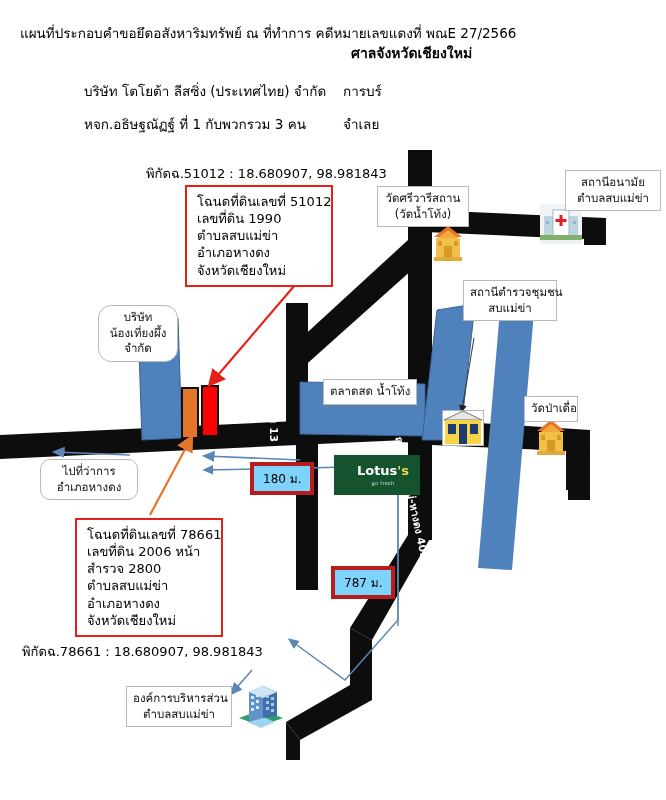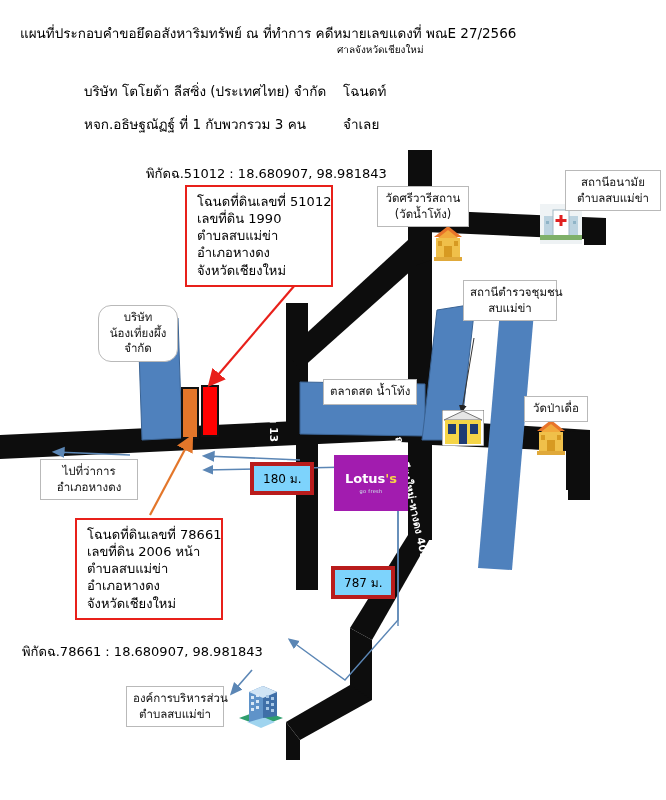--- a/index.html
+++ b/index.html
@@ -6,21 +6,21 @@
   body{
     width:666px;height:800px;
     background:#ffffff;
     font-family:"DejaVu Sans","Liberation Sans",sans-serif;
     color:#000;
     position:relative;
     overflow:hidden;
   }
   .doc-header{position:absolute;left:0;top:0;width:666px;}
   .hdr-line1{position:absolute;left:20px;top:22px;font-size:13.5px;white-space:nowrap;}
-  .hdr-line2{position:absolute;left:337px;top:42px;font-size:10px;white-space:nowrap;}
+  .hdr-line2{position:absolute;left:351px;top:42px;font-size:14px;white-space:nowrap;font-weight:bold;}
   .party-row{position:absolute;font-size:13.5px;white-space:nowrap;}
   .party-name{position:absolute;}
   .party-role{position:absolute;}
 
   .coord{position:absolute;font-size:13px;white-space:nowrap;}
 
   .redbox{
     position:absolute;
     border:2px solid #e8201a;
     background:#ffffff;
@@ -61,40 +61,40 @@
     position:absolute;
     border:4px solid #b91c1c;
     background:#7dd3fc;
     font-size:12px;
     padding:3px 9px;
     z-index:26;
     white-space:nowrap;
   }
   .lotus{
     position:absolute;
-    background:#a21caf;
-    width:74px;height:56px;
+    background:#14532d;
+    width:74px;height:40px;
     z-index:24;
-    display:flex;flex-direction:column;align-items:center;justify-content:center;
+    display:flex;flex-direction:column;align-items:center;justify-content:center;padding-left:12px;
   }
   .lotus .l-main{font-size:13px;font-weight:bold;color:#ffffff;line-height:1;}
   .lotus .l-main i{color:#f5d547;font-style:normal;}
   .lotus .l-sub{font-size:5px;color:#cfeceb;margin-top:3px;letter-spacing:.3px;}
 
   .icon-wrap{position:absolute;z-index:24;}
 </style>
 </head>
 <body>
 
 <div class="doc-header">
   <div class="hdr-line1">แผนที่ประกอบคำขอยึดอสังหาริมทรัพย์ ณ ที่ทำการ คดีหมายเลขแดงที่ พณE 27/2566</div>
   <div class="hdr-line2">ศาลจังหวัดเชียงใหม่</div>
 
   <div class="party-row party-name" style="left:84px;top:80px;">บริษัท โตโยต้า ลีสซิ่ง (ประเทศไทย) จำกัด</div>
-  <div class="party-row party-role" style="left:343px;top:80px;">โฉนดท์</div>
+  <div class="party-row party-role" style="left:343px;top:80px;">การบร์</div>
 
   <div class="party-row party-name" style="left:84px;top:113px;">หจก.อธิษฐณัฏฐ์ ที่ 1 กับพวกรวม 3 คน</div>
   <div class="party-row party-role" style="left:343px;top:113px;">จำเลย</div>
 </div>
 
 <div class="coord" style="left:146px;top:163px;">พิกัดฉ.51012 : 18.680907, 98.981843</div>
 <div class="coord" style="left:22px;top:641px;">พิกัดฉ.78661 : 18.680907, 98.981843</div>
 
 <svg id="map-svg" width="666" height="620" viewBox="0 0 666 620">
 
@@ -186,32 +186,33 @@
   <div>โฉนดที่ดินเลขที่ 51012</div>
   <div>เลขที่ดิน 1990</div>
   <div>ตำบลสบแม่ข่า</div>
   <div>อำเภอหางดง</div>
   <div>จังหวัดเชียงใหม่</div>
 </div>
 
 <div class="redbox" id="box-78661" style="left:75px;top:518px;width:148px;">
   <div>โฉนดที่ดินเลขที่ 78661</div>
   <div>เลขที่ดิน 2006 หน้า</div>
+  <div>สำรวจ 2800</div>
   <div>ตำบลสบแม่ข่า</div>
   <div>อำเภอหางดง</div>
   <div>จังหวัดเชียงใหม่</div>
 </div>
 
 <div class="labelbox" style="left:98px;top:305px;width:80px;border-radius:13px;">
   <div>บริษัท</div>
   <div>น้องเที่ยงผึ้ง</div>
   <div>จำกัด</div>
 </div>
 
-<div class="labelbox" style="left:40px;top:459px;width:98px;">
+<div class="labelbox" style="left:40px;top:459px;width:98px;border-radius:10px;">
   <div>ไปที่ว่าการ</div>
   <div>อำเภอหางดง</div>
 </div>
 
 <div class="labelbox" style="left:323px;top:379px;width:94px;">
   <div>ตลาดสด  น้ำโท้ง</div>
 </div>
 
 <div class="labelbox" style="left:377px;top:186px;width:92px;">
   <div>วัดศรีวารีสถาน</div>
@@ -221,25 +222,25 @@
 <div class="labelbox" style="left:565px;top:170px;width:96px;">
   <div>สถานีอนามัย</div>
   <div>ตำบลสบแม่ข่า</div>
 </div>
 
 <div class="labelbox" style="left:463px;top:280px;width:94px;">
   <div>สถานีตำรวจชุมชน</div>
   <div>สบแม่ข่า</div>
 </div>
 
-<div class="labelbox" style="left:524px;top:396px;width:64px;">
+<div class="labelbox" style="left:524px;top:396px;width:54px;">
   <div>วัดป่าเดื่อ</div>
 </div>
 
-<div class="labelbox" style="left:126px;top:686px;width:98px;">
+<div class="labelbox" style="left:126px;top:686px;width:106px;">
   <div>องค์การบริหารส่วน</div>
   <div>ตำบลสบแม่ข่า</div>
 </div>
 
 <div class="road-label" style="left:282px;top:318px;transform:rotate(90deg);transform-origin:left top;">บ้านน้ำโท้ง หมู่ 2 ซอย 13</div>
 
 <div class="road-label" style="left:293px;top:460px;transform:rotate(90deg);transform-origin:left top;">บ้านน้ำโท้ง หมู่ 3 ซอย 1</div>
 
 <div class="road-label" style="left:407px;top:435px;transform:rotate(78deg);transform-origin:left top;">ถนนเชียงใหม่-หางดง 4032</div>
 

